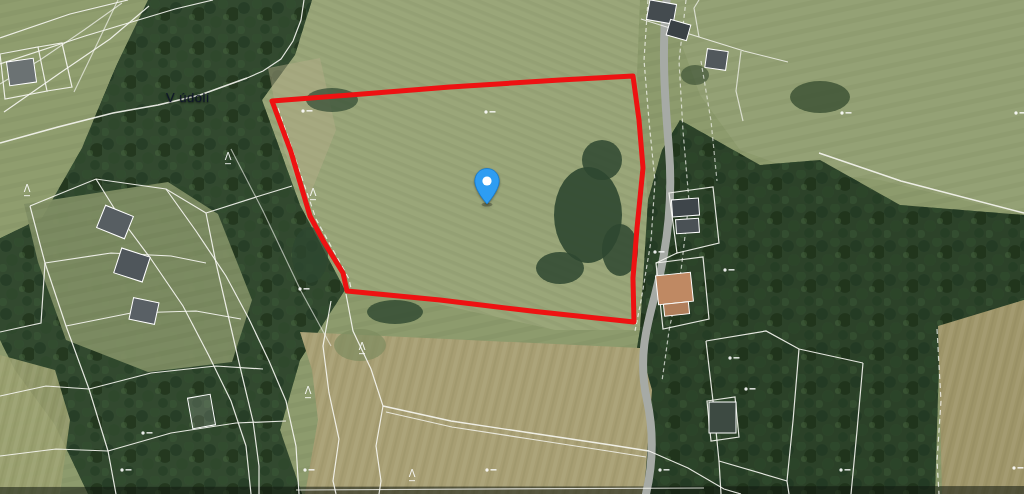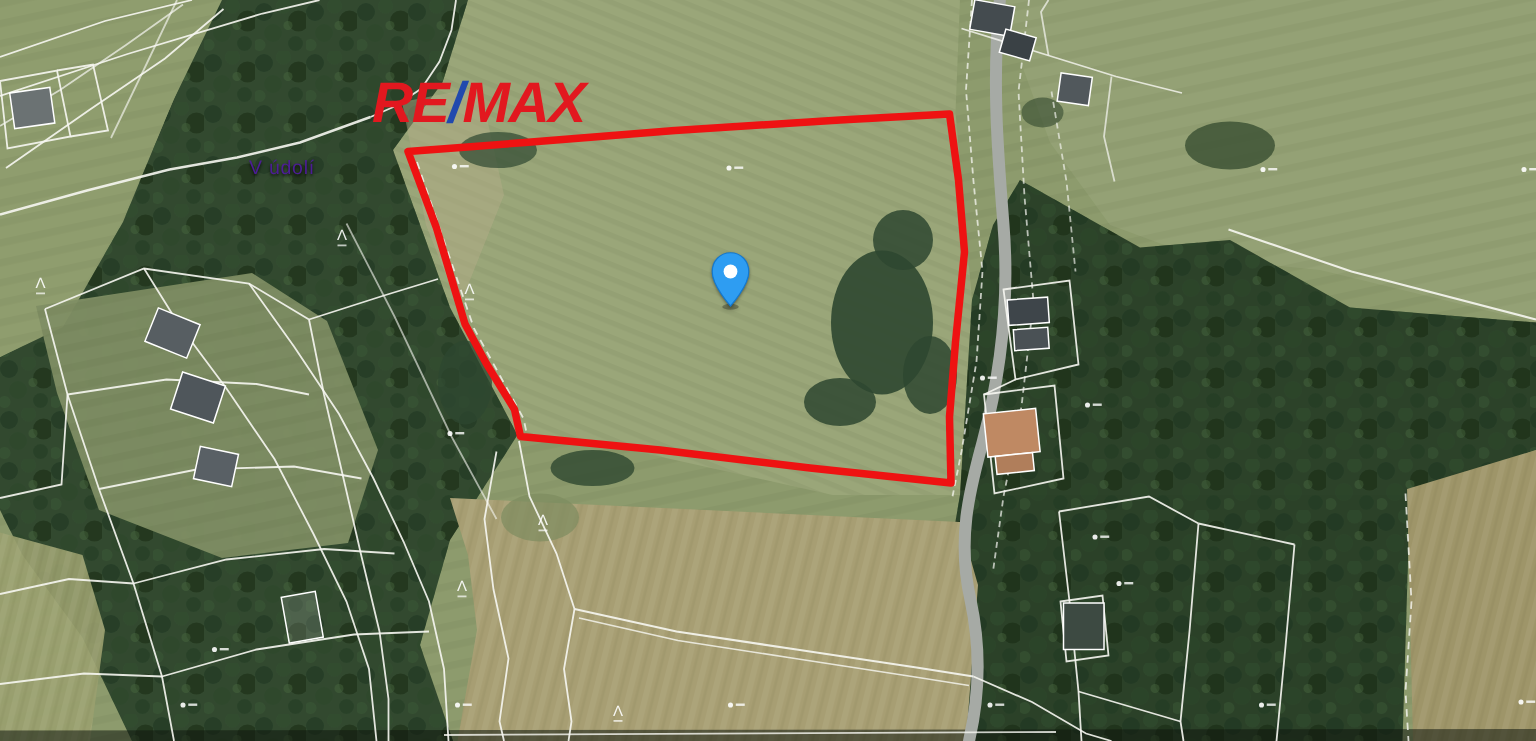--- a/index.html
+++ b/index.html
@@ -2,21 +2,21 @@
 <html><head>
 <meta charset="utf-8">
 <style>
   html,body{margin:0;padding:0;background:#222;}
   .stage{position:relative;width:1024px;height:494px;overflow:hidden;
          background:#8d9b6d;font-family:"Liberation Sans",sans-serif;}
   .stage svg{display:block;}
   .logo{position:absolute;left:246px;top:46px;pointer-events:none;}
   .logo-text{font-family:"Liberation Sans",sans-serif;font-weight:bold;font-style:italic;
              font-size:38px;letter-spacing:-1px;}
-  .street-label{position:absolute;left:166px;top:104px;color:#4c1d95;font-size:13px;
+  .street-label{position:absolute;left:166px;top:90px;color:#0f172a;font-size:13px;
                 letter-spacing:0.5px;text-shadow:0 1px 2px rgba(0,0,0,0.75);pointer-events:none;}
   #map-svg text.tree{font-family:"Liberation Sans",sans-serif;}
   .pin{filter:drop-shadow(0 1px 1px rgba(0,0,0,0.4));}
 </style>
 </head>
 <body>
 
 <div class="stage">
   <svg id="map-svg" width="1024" height="494" viewBox="0 0 1024 494">
     <defs>
@@ -195,20 +195,15 @@
 
     <polygon id="boundary" fill="none" stroke-linejoin="round" stroke-linecap="round" points="272,101 350,95 450,87 560,80 633,76 639,120 643,168 637,228 633,278 634,322 540,312 440,300 347,291 343,273 324,242 310,216 291,152" stroke="#ee1212" stroke-width="5"></polygon>
 
     <g class="pin" transform="translate(474,168)">
       <ellipse cx="13" cy="36.5" rx="5.5" ry="2" fill="rgba(0,0,0,0.28)"></ellipse>
       <path d="M13,0.5 C6,0.5 0.8,6 0.8,13.2 C0.8,22.5 13,36 13,36 C13,36 25.2,22.5 25.2,13.2 C25.2,6 20,0.5 13,0.5 Z" stroke-width="0.8" fill="#2e9df2" stroke="#1478cf"></path>
       <circle cx="13" cy="13" r="4.6" fill="#ffffff"></circle>
     </g>
   </svg>
 
-  <div class="logo">
-    <svg width="190" height="46">
-      <text class="logo-text" x="2" y="35"><tspan fill="#e2181f">RE</tspan><tspan fill="#2149ae">/</tspan><tspan fill="#e2181f">MAX</tspan></text>
-    </svg>
-  </div>
 
   <div class="street-label">V údolí</div>
 </div>
 
 </body></html>

